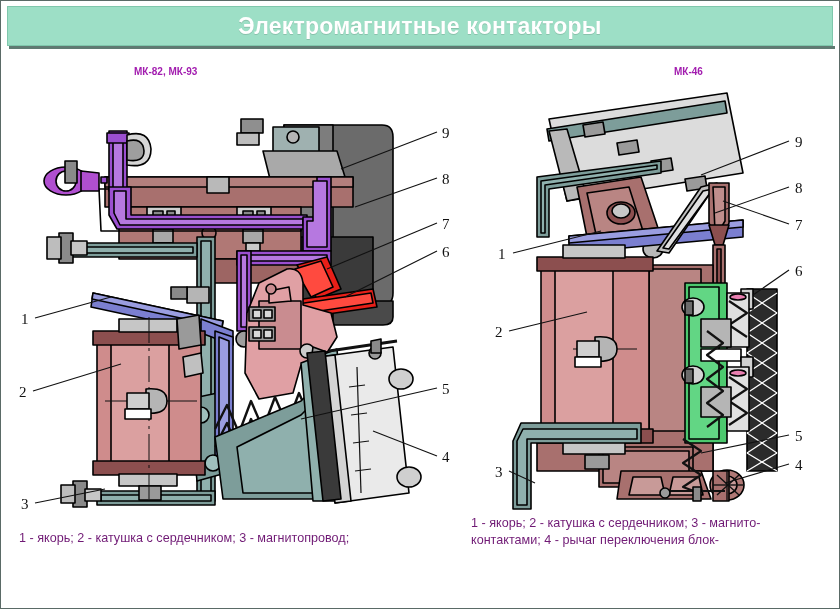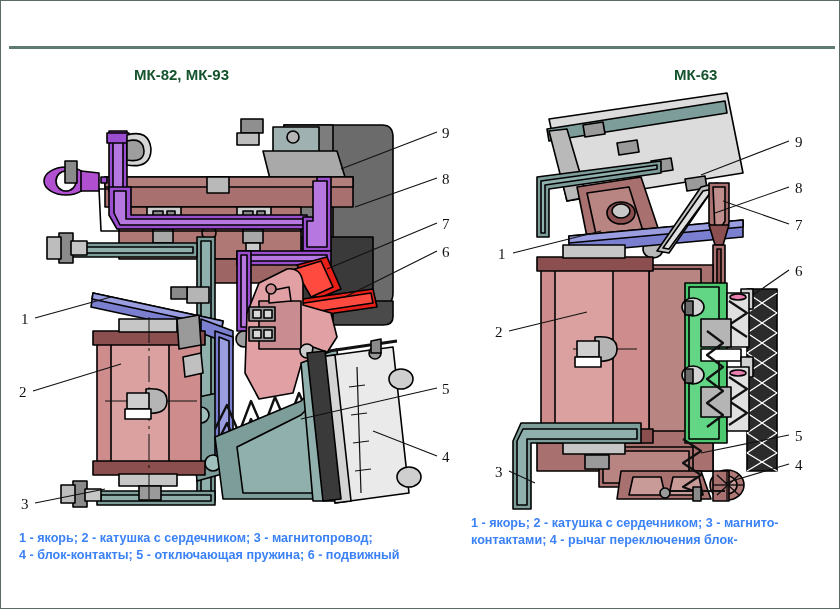--- a/index.html
+++ b/index.html
@@ -9,45 +9,48 @@
         box-sizing:border-box;border:1px solid #5a6a66;}
   
   #banner{position:absolute;left:6px;top:5px;width:826px;height:40px;
           background:#9ddfc6;border:1px solid #7fc7ac;box-sizing:border-box;
           display:flex;align-items:center;justify-content:center;}
   #banner-title{color:#ffffff;font-size:23px;font-weight:bold;letter-spacing:.2px;
                 text-shadow:0 1px 0 rgba(120,170,150,.55);}
   #banner-shadow{position:absolute;left:8px;top:45px;width:826px;height:3px;
                  background:#5f7a72;}
   
-  .subtitle{position:absolute;color:#14532d;font-size:15px;font-weight:bold;}
+  .subtitle{position:absolute;color:#a21caf;font-size:10px;font-weight:bold;}
   #sub-left{left:133px;top:65px;}
   #sub-right{left:673px;top:65px;}
   
-  .caption{position:absolute;font-size:12.6px;color:#3b82f6;line-height:1.32;
-           text-align:justify;font-weight:bold;}
+  .caption{position:absolute;font-size:12.6px;color:#701a75;line-height:1.32;
+           text-align:justify;}
   #cap-left{left:18px;top:529px;width:434px;}
   #cap-right{left:470px;top:514px;width:352px;}
   #cap-left div,#cap-right div{display:block;}
   
   .cnum{position:absolute;font-size:15px;color:#111;font-family:"Liberation Serif","DejaVu Serif",serif;}
   
   .stage{position:absolute;left:0;top:0;width:840px;height:609px;
          pointer-events:none;}
   .lead{stroke:#111;stroke-width:1.1;fill:none;}
 </style>
 </head>
 <body>
 
 <div id="page">
 
+  <div id="banner">
+    <span id="banner-title">Электромагнитные контакторы</span>
+  </div>
   <div id="banner-shadow"></div>
 
   <div class="subtitle" id="sub-left">МК-82, МК-93</div>
-  <div class="subtitle" id="sub-right">МК-63</div>
+  <div class="subtitle" id="sub-right">МК-46</div>
 
   <svg class="stage" viewBox="0 0 840 609" xmlns="http://www.w3.org/2000/svg">
     <g stroke="#000" stroke-width="1.6" stroke-linejoin="round">
 
       <path d="M283,124 L381,124 Q392,124 392,136 L392,292 Q392,304 381,304
                L332,304 L332,250 L283,250 Z" fill="#6b6b6b"></path>
       <path d="M283,124 L332,124 L332,304 L283,304 Z" fill="#7d7d7d"></path>
       <path d="M296,236 L372,236 L372,308 Q372,316 362,316 L312,316
                Q296,316 296,300 Z" fill="#3a3a3a"></path>
 
@@ -384,21 +387,20 @@
     <span class="cnum" style="left:794px;top:456px">4</span>
     <span class="cnum" style="left:794px;top:427px">5</span>
     <span class="cnum" style="left:794px;top:262px">6</span>
     <span class="cnum" style="left:794px;top:216px">7</span>
     <span class="cnum" style="left:794px;top:179px">8</span>
     <span class="cnum" style="left:794px;top:133px">9</span>
   </div>
 
   <div class="caption" id="cap-left">
     <div>1 - якорь;  2 - катушка с сердечником;  3 - магнитопровод;</div>
-    <div>4 - блок-контакты; 5 - отключающая пружина; 6 - подвижный</div>
   </div>
 
   <div class="caption" id="cap-right">
     <div>1 - якорь; 2 - катушка с сердечником; 3 - магнито-</div>
     <div>контактами;   4  -  рычаг  переключения  блок-</div>
   </div>
 
 </div>
 
 </body></html>

